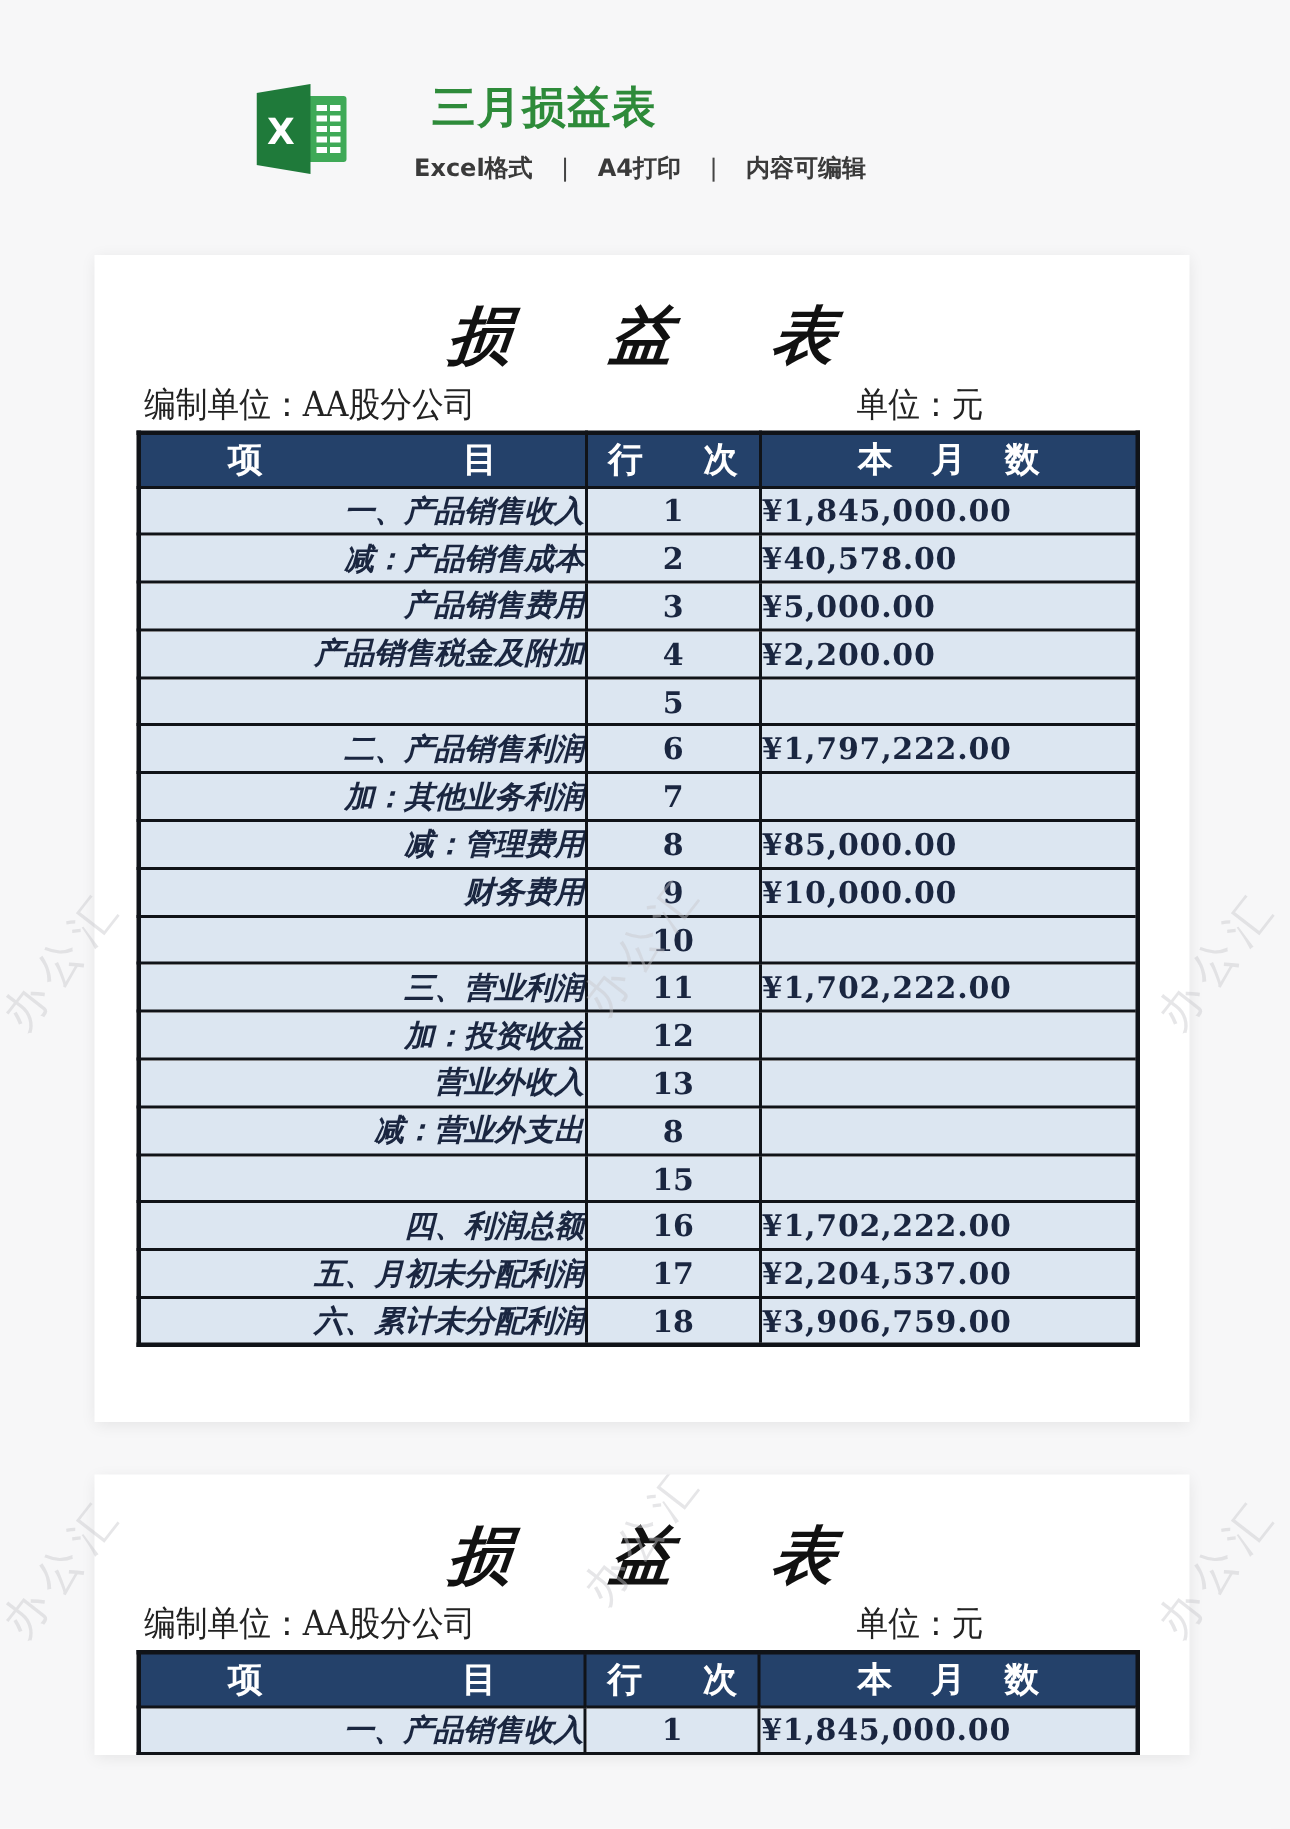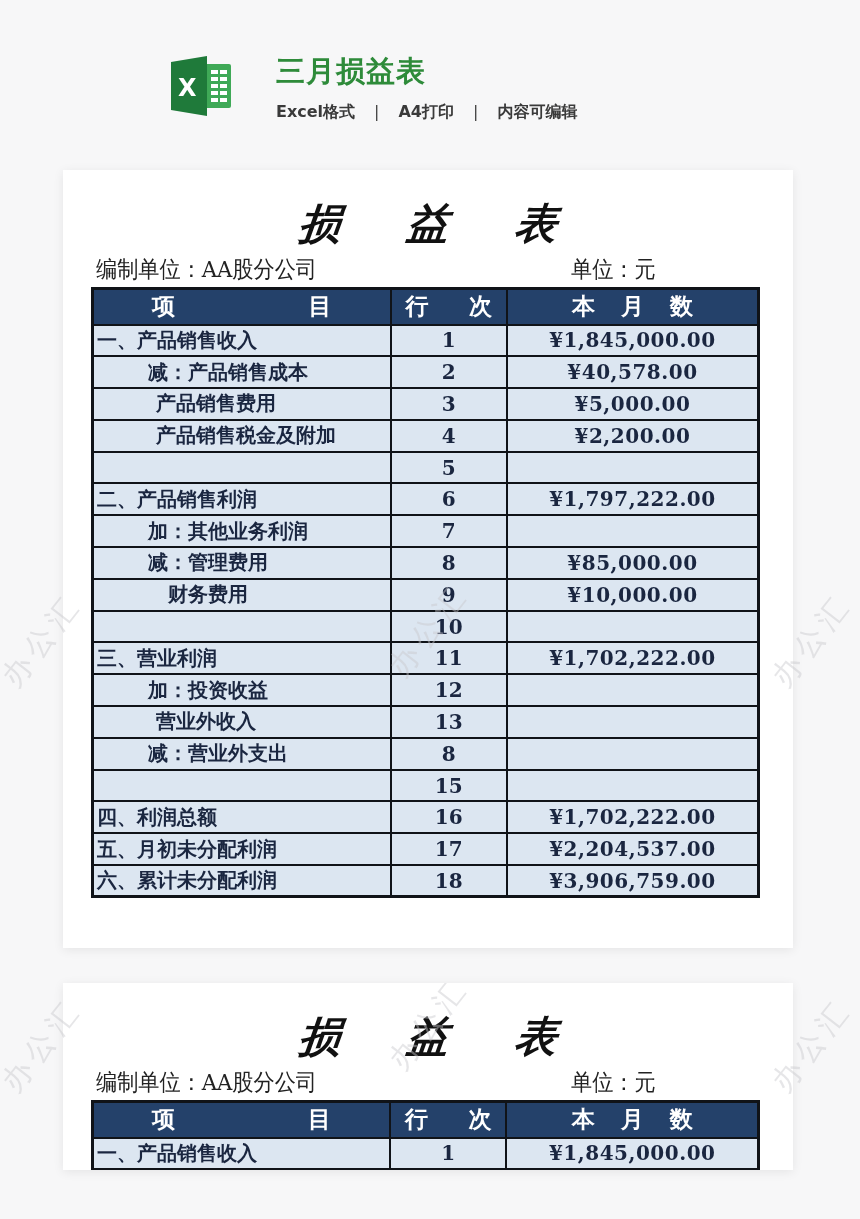--- a/index.html
+++ b/index.html
@@ -7,21 +7,21 @@
       width: 860px; height: 1219px; overflow: hidden;
       background: #f7f7f8;
       font-family: "DejaVu Sans", sans-serif;
     }
     .page { position: relative; width: 860px; height: 1219px; }
 
     
     .header { position: absolute; left: 0; top: 0; width: 860px; height: 150px; }
     .xl-icon { position: absolute; left: 171px; top: 56px; width: 62px; height: 60px; }
     .doc-title {
-      position: absolute; left: 276px; top: 52px;
+      position: absolute; left: 288px; top: 52px;
       font-size: 29px; font-weight: bold; color: #2e8b3a; letter-spacing: 1px;
       font-family: "DejaVu Sans", sans-serif;
     }
     .doc-meta {
       position: absolute; left: 276px; top: 102px;
       font-size: 16px; font-weight: bold; color: #3a3a3a;
       display: flex; align-items: flex-start;
       font-family: "DejaVu Sans", sans-serif;
     }
     .doc-meta .sep { margin: 0 19px; color: #444; font-weight: normal; }
@@ -71,27 +71,27 @@
       padding: 0; white-space: nowrap; overflow: hidden;
     }
     .col-item { width: 299px; }
     .col-row { width: 117px; }
     .col-amt { width: 253px; }
 
     th .spread { display: flex; justify-content: space-between; padding: 0 58px 0 58px; }
     th .spread.row-h { padding: 0 14px 0 14px; }
     th .spread.amt-h { justify-content: center; gap: 26px; padding: 0; }
 
-    td.item { text-align: left; font-family: "DejaVu Sans", sans-serif; font-size: 19px; }
+    td.item { text-align: right; font-family: "DejaVu Sans", sans-serif; font-size: 19px; font-style: italic; }
     td.item.ind0 { padding-left: 3px; }
     td.item.ind1 { padding-left: 54px; }
     td.item.ind2 { padding-left: 62px; }
     td.item.ind3 { padding-left: 74px; }
     td.rownum { text-align: center; font-weight: normal; font-size: 19px; transform: none; }
-    td.amt { text-align: center; font-weight: normal; font-size: 21px; letter-spacing: 0.5px; }
+    td.amt { font-weight: normal; font-size: 21px; letter-spacing: 0.5px; }
 
     
     .wm {
       position: absolute; font-family: "DejaVu Sans", sans-serif;
       font-size: 30px; color: rgba(200,200,205,0.45);
       transform: rotate(-52deg); pointer-events: none; white-space: nowrap;
       letter-spacing: 6px;
     }
   </style>
 </head>

